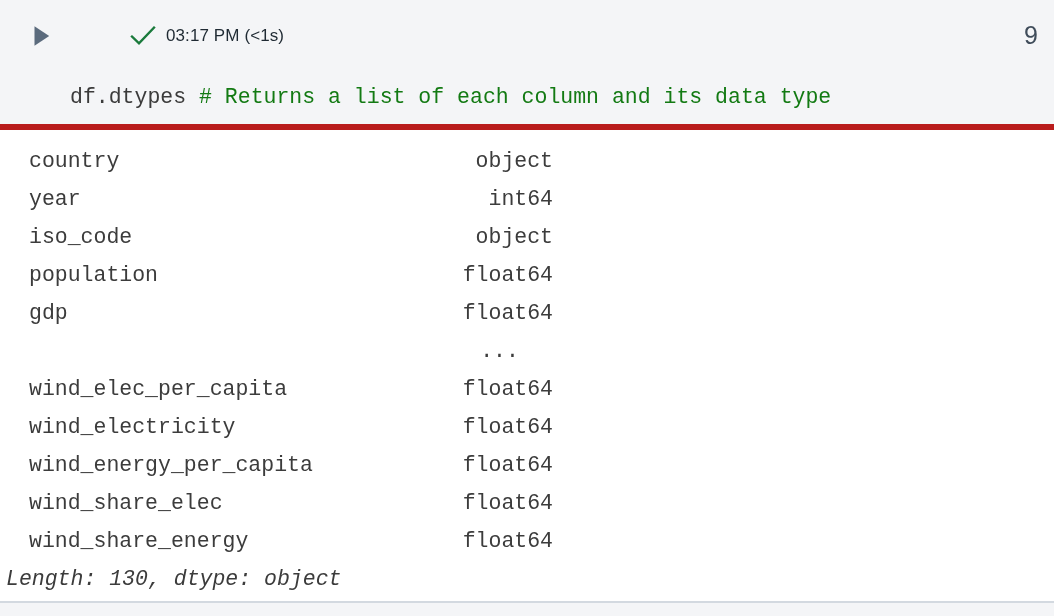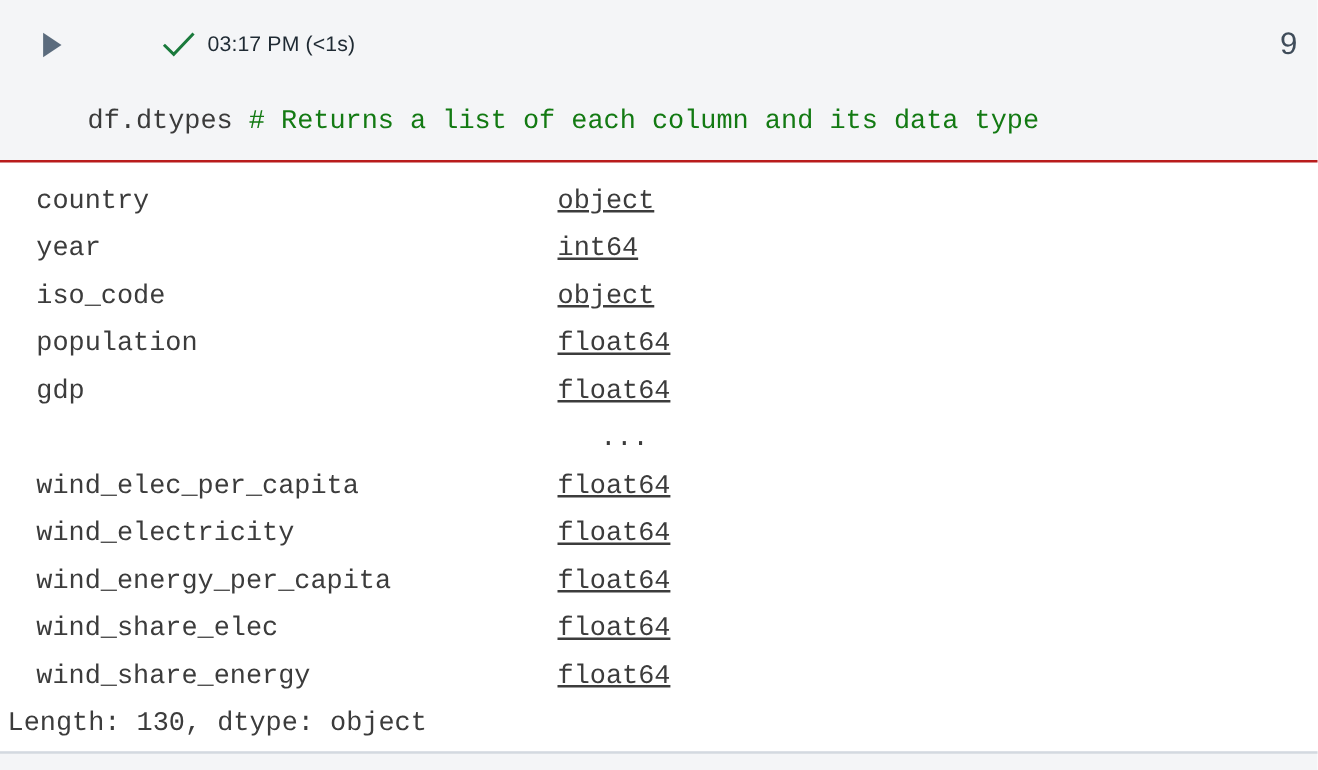--- a/index.html
+++ b/index.html
@@ -25,21 +25,21 @@
   }
 
   
   #cell-header {
     position: absolute;
     left: 0;
     top: 0;
     width: 1054px;
     height: 130px;
     background: #f4f5f7;
-    border-bottom: 2px solid #b91c1c;
+    border-bottom: 6px solid #b91c1c;
     box-sizing: border-box;
   }
 
   #status-bar {
     position: absolute;
     left: 0;
     top: 0;
     width: 1054px;
     height: 74px;
   }
@@ -142,33 +142,34 @@
   }
   .out-name {
     display: inline-block;
     width: 417px;
     white-space: pre;
     margin-left: 23px;
   }
   .out-dtype {
     display: inline-block;
     width: 107px;
-    white-space: pre;
-    text-decoration: underline;
+    text-align: right;
+    white-space: pre;
   }
   .out-ellipsis {
     display: inline-block;
     width: 107px;
     text-align: center;
     white-space: pre;
   }
   .out-summary {
     display: block;
     height: 38px;
     white-space: pre;
+    font-style: italic;
   }
 
   
   #cell-footer {
     position: absolute;
     left: 0;
     top: 601px;
     width: 1054px;
     height: 15px;
     background: #f4f5f7;

